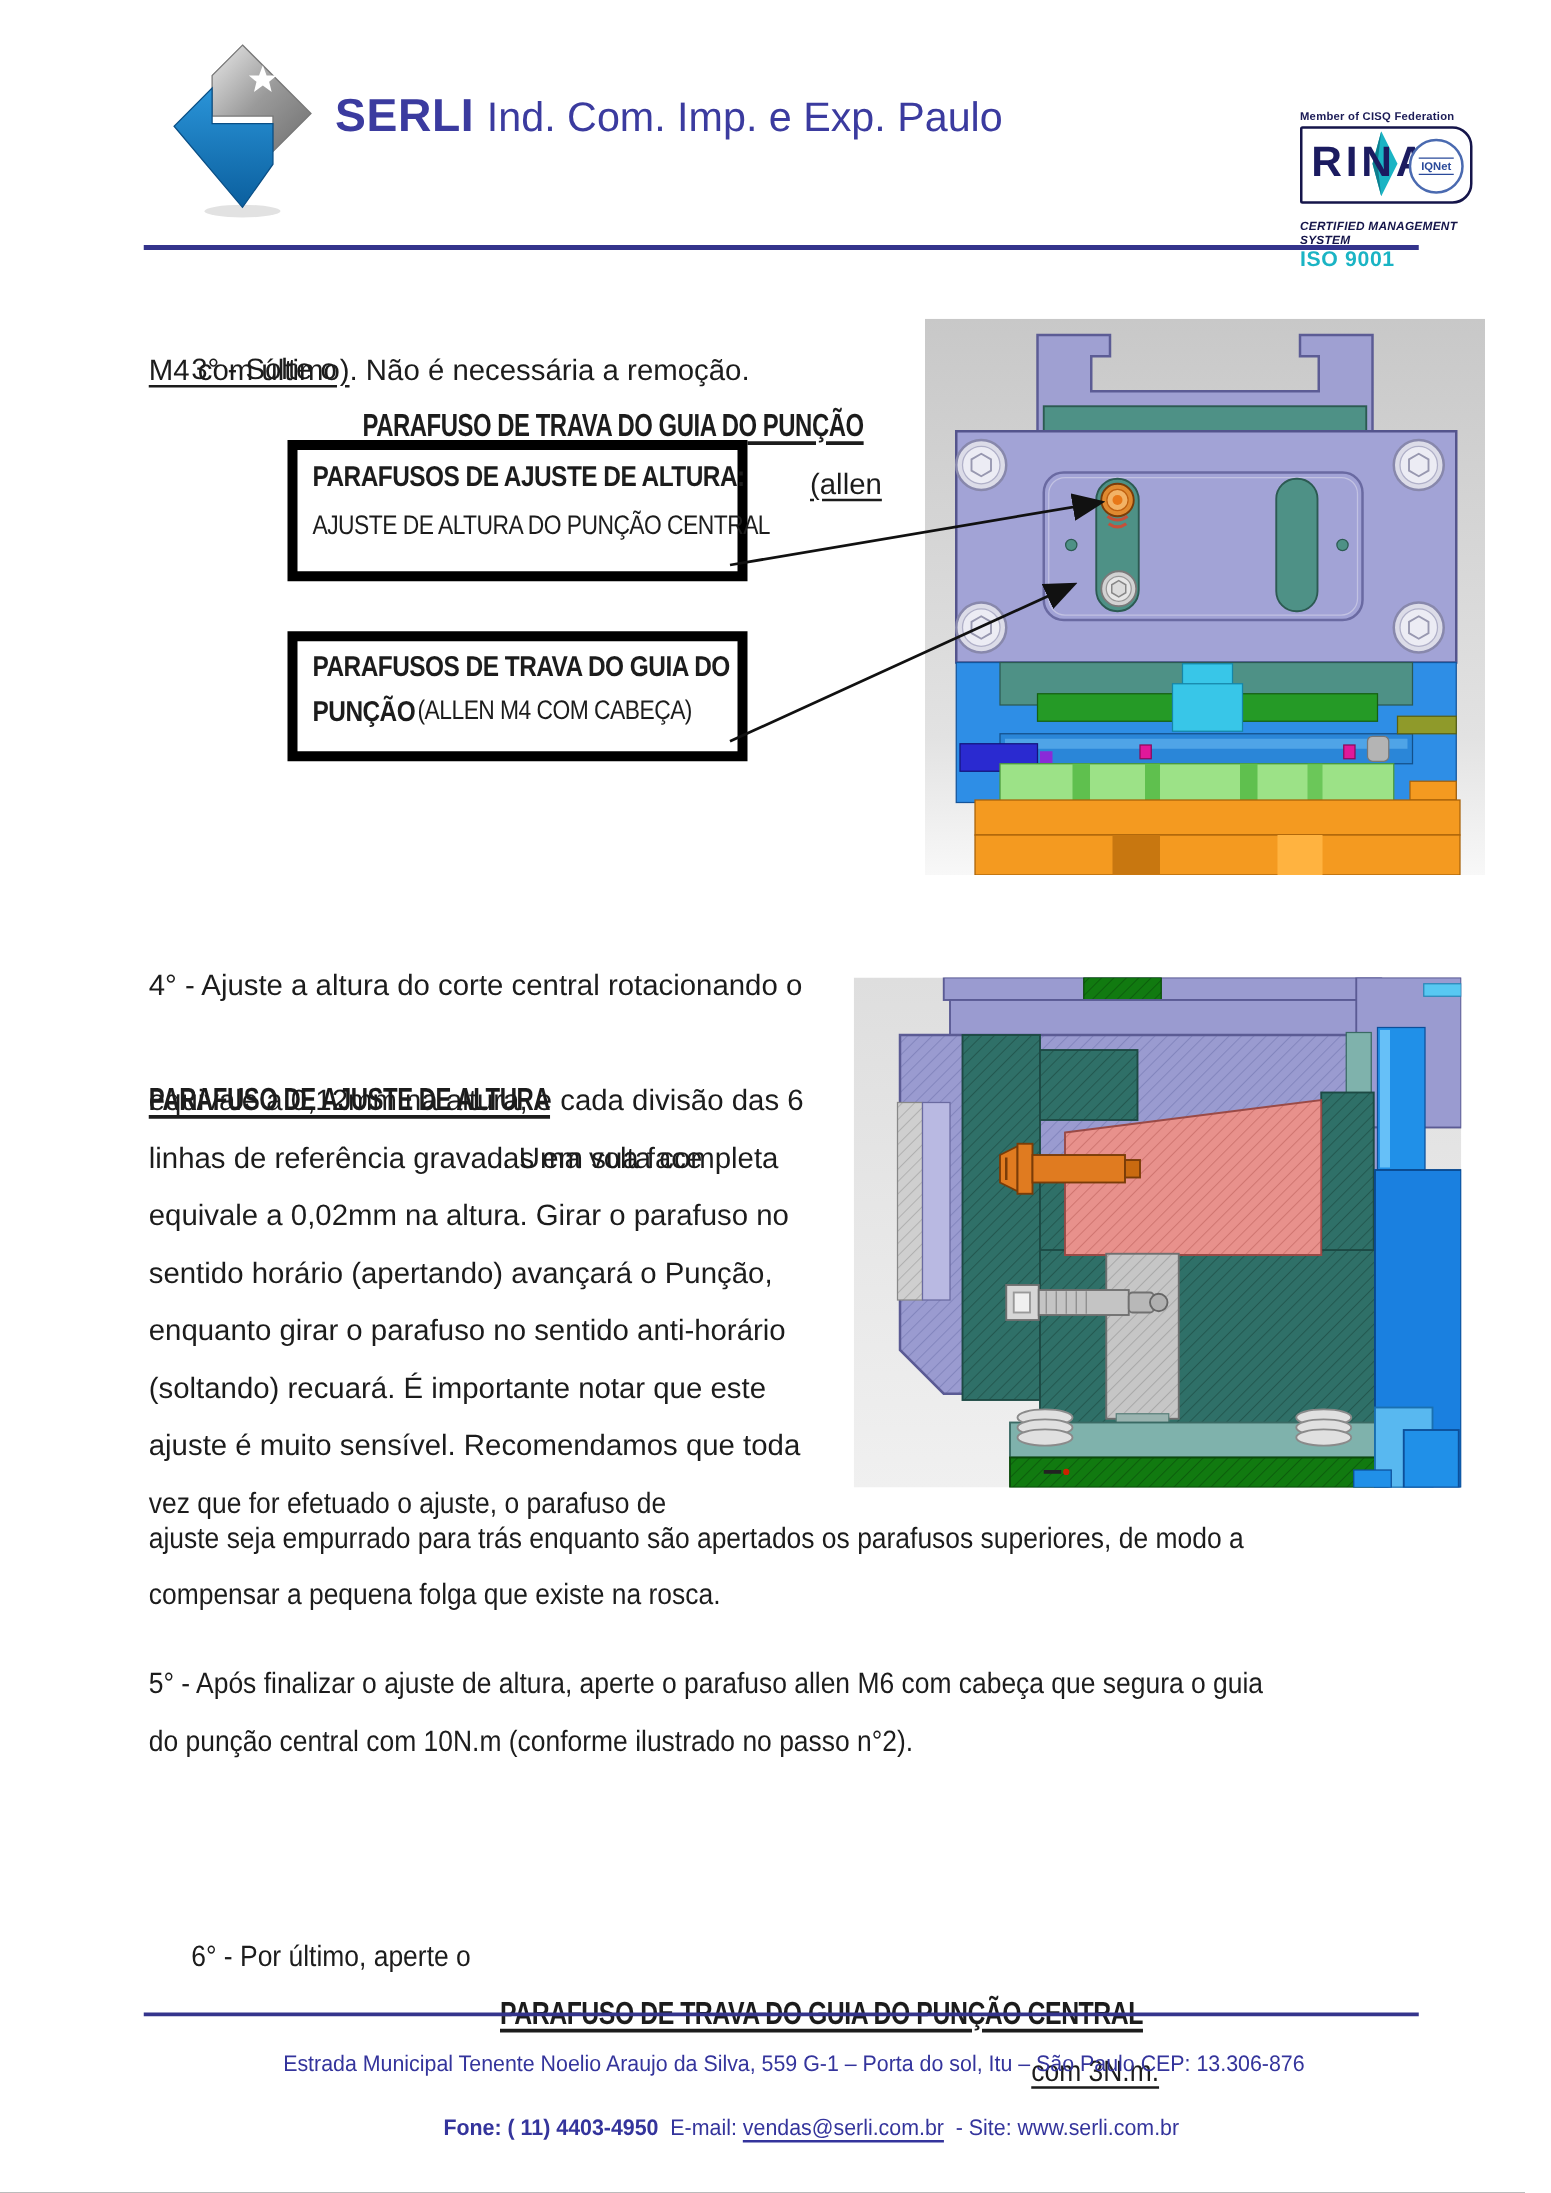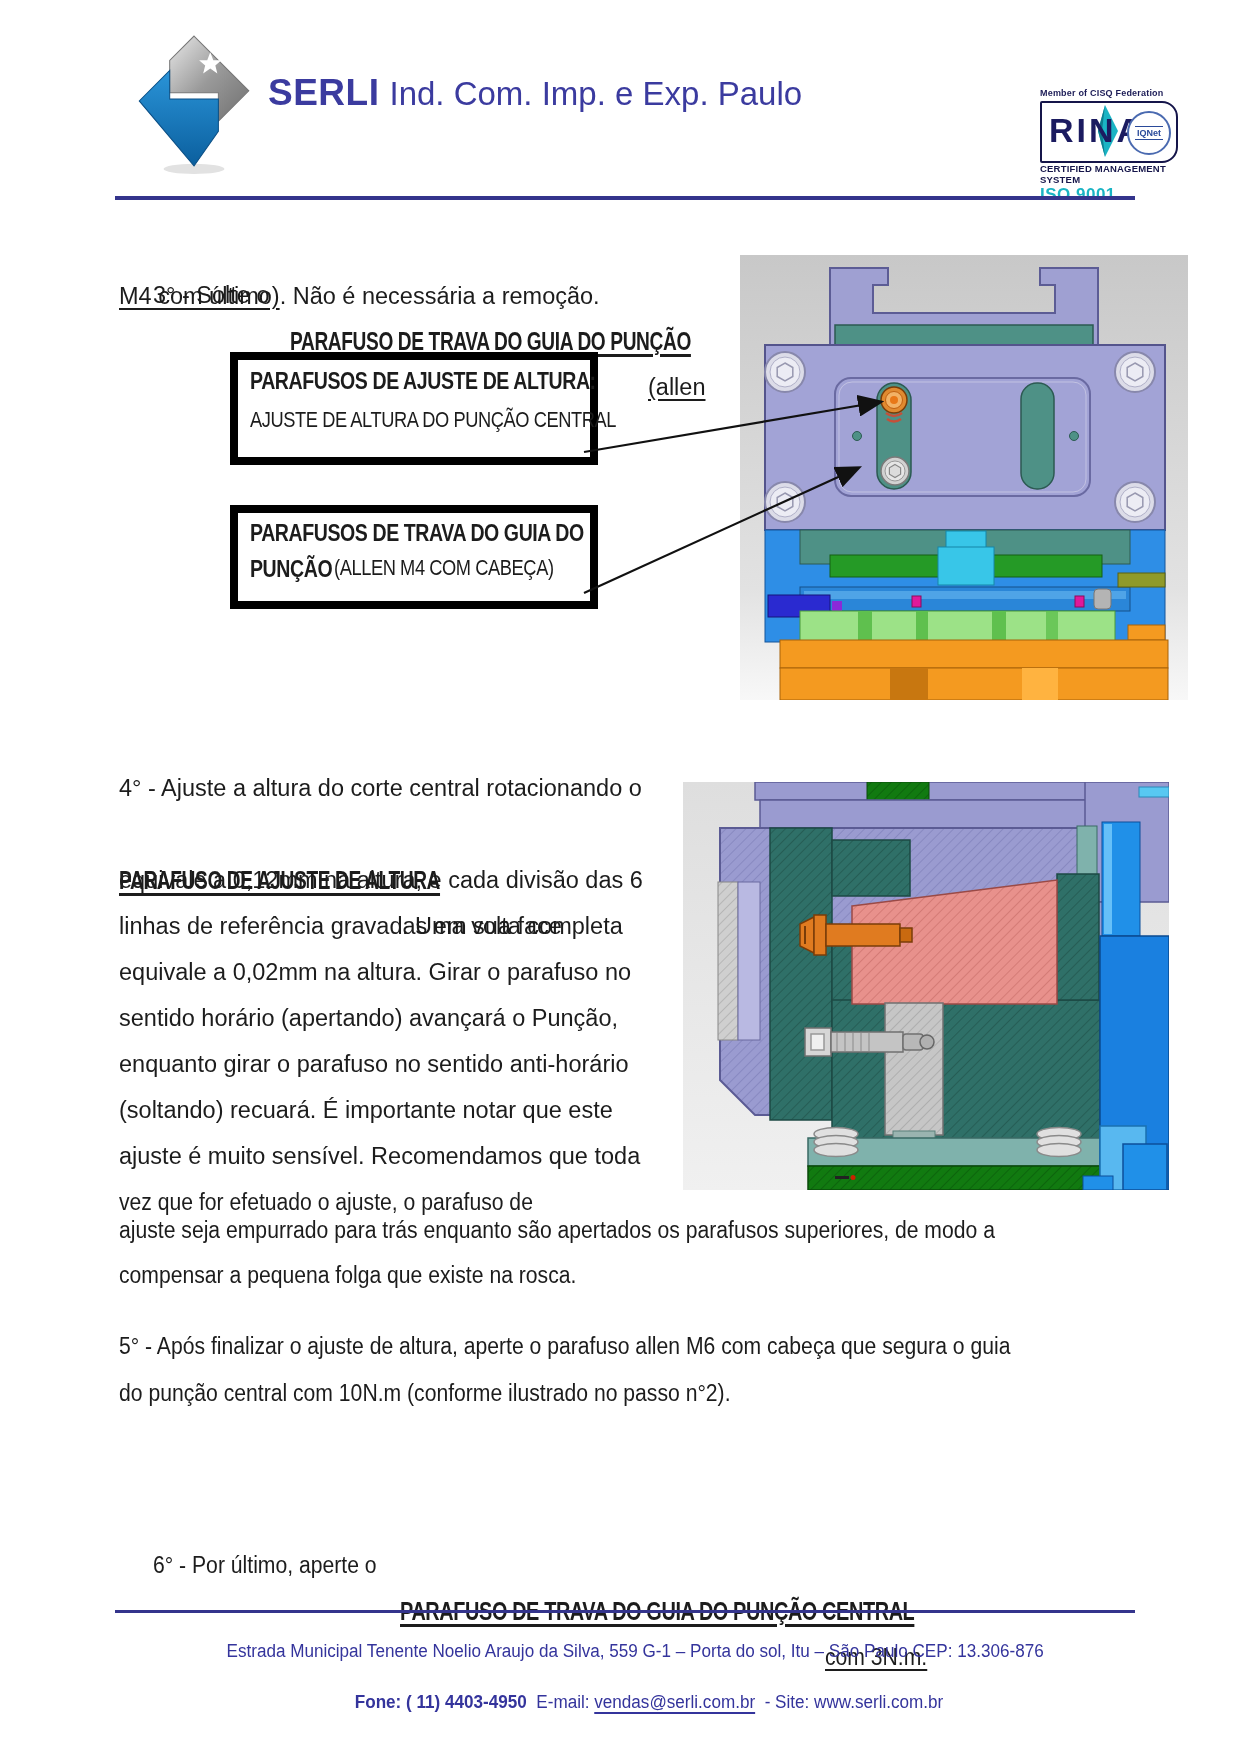--- a/index.html
+++ b/index.html
@@ -26,21 +26,21 @@
   .rina-wrap{width:140px;}
   .rina-member{font-size:9px;font-weight:bold;color:#1b1b56;letter-spacing:0.2px;}
   .rina-box{position:relative;margin-top:3px;width:134px;height:58px;background:#fff;
             border:2.5px solid #15154a;border-radius:2px 16px 16px 2px;}
   .rina-brand{position:absolute;left:7px;top:8px;font-size:34px;font-weight:bold;color:#1b1b60;
               letter-spacing:3px;z-index:2;}
   .iqnet{position:absolute;right:5px;top:8px;width:40px;height:40px;border:2px solid #4a6ab0;
          border-radius:50%;background:#fff;z-index:2;display:flex;align-items:center;justify-content:center;}
   .iqnet span{font-size:9px;font-weight:bold;color:#2a4a9a;border-top:1px solid #2a4a9a;
               border-bottom:1px solid #2a4a9a;padding:1px 2px;}
-  .rina-cert{font-size:9.5px;font-weight:bold;color:#15154a;letter-spacing:0.2px;margin-top:0;}
+  .rina-cert{font-size:9.5px;font-weight:bold;color:#15154a;letter-spacing:0.2px;margin-top:13px;font-style:italic;}
   .rina-iso{font-size:17px;font-weight:bold;color:#1ab4c4;margin-top:0;letter-spacing:0.5px;}
   .slogan{font-size:23px;font-style:italic;color:#34349c;}
   .footer-line{width:1020px;text-align:center;color:#34349c;font-size:18px;white-space:pre;}
   .footer-line .sc{display:inline-block;transform:scaleX(0.95);transform-origin:center center;}
 </style>
 </head>
 <body>
 
 <div id="page">
 

